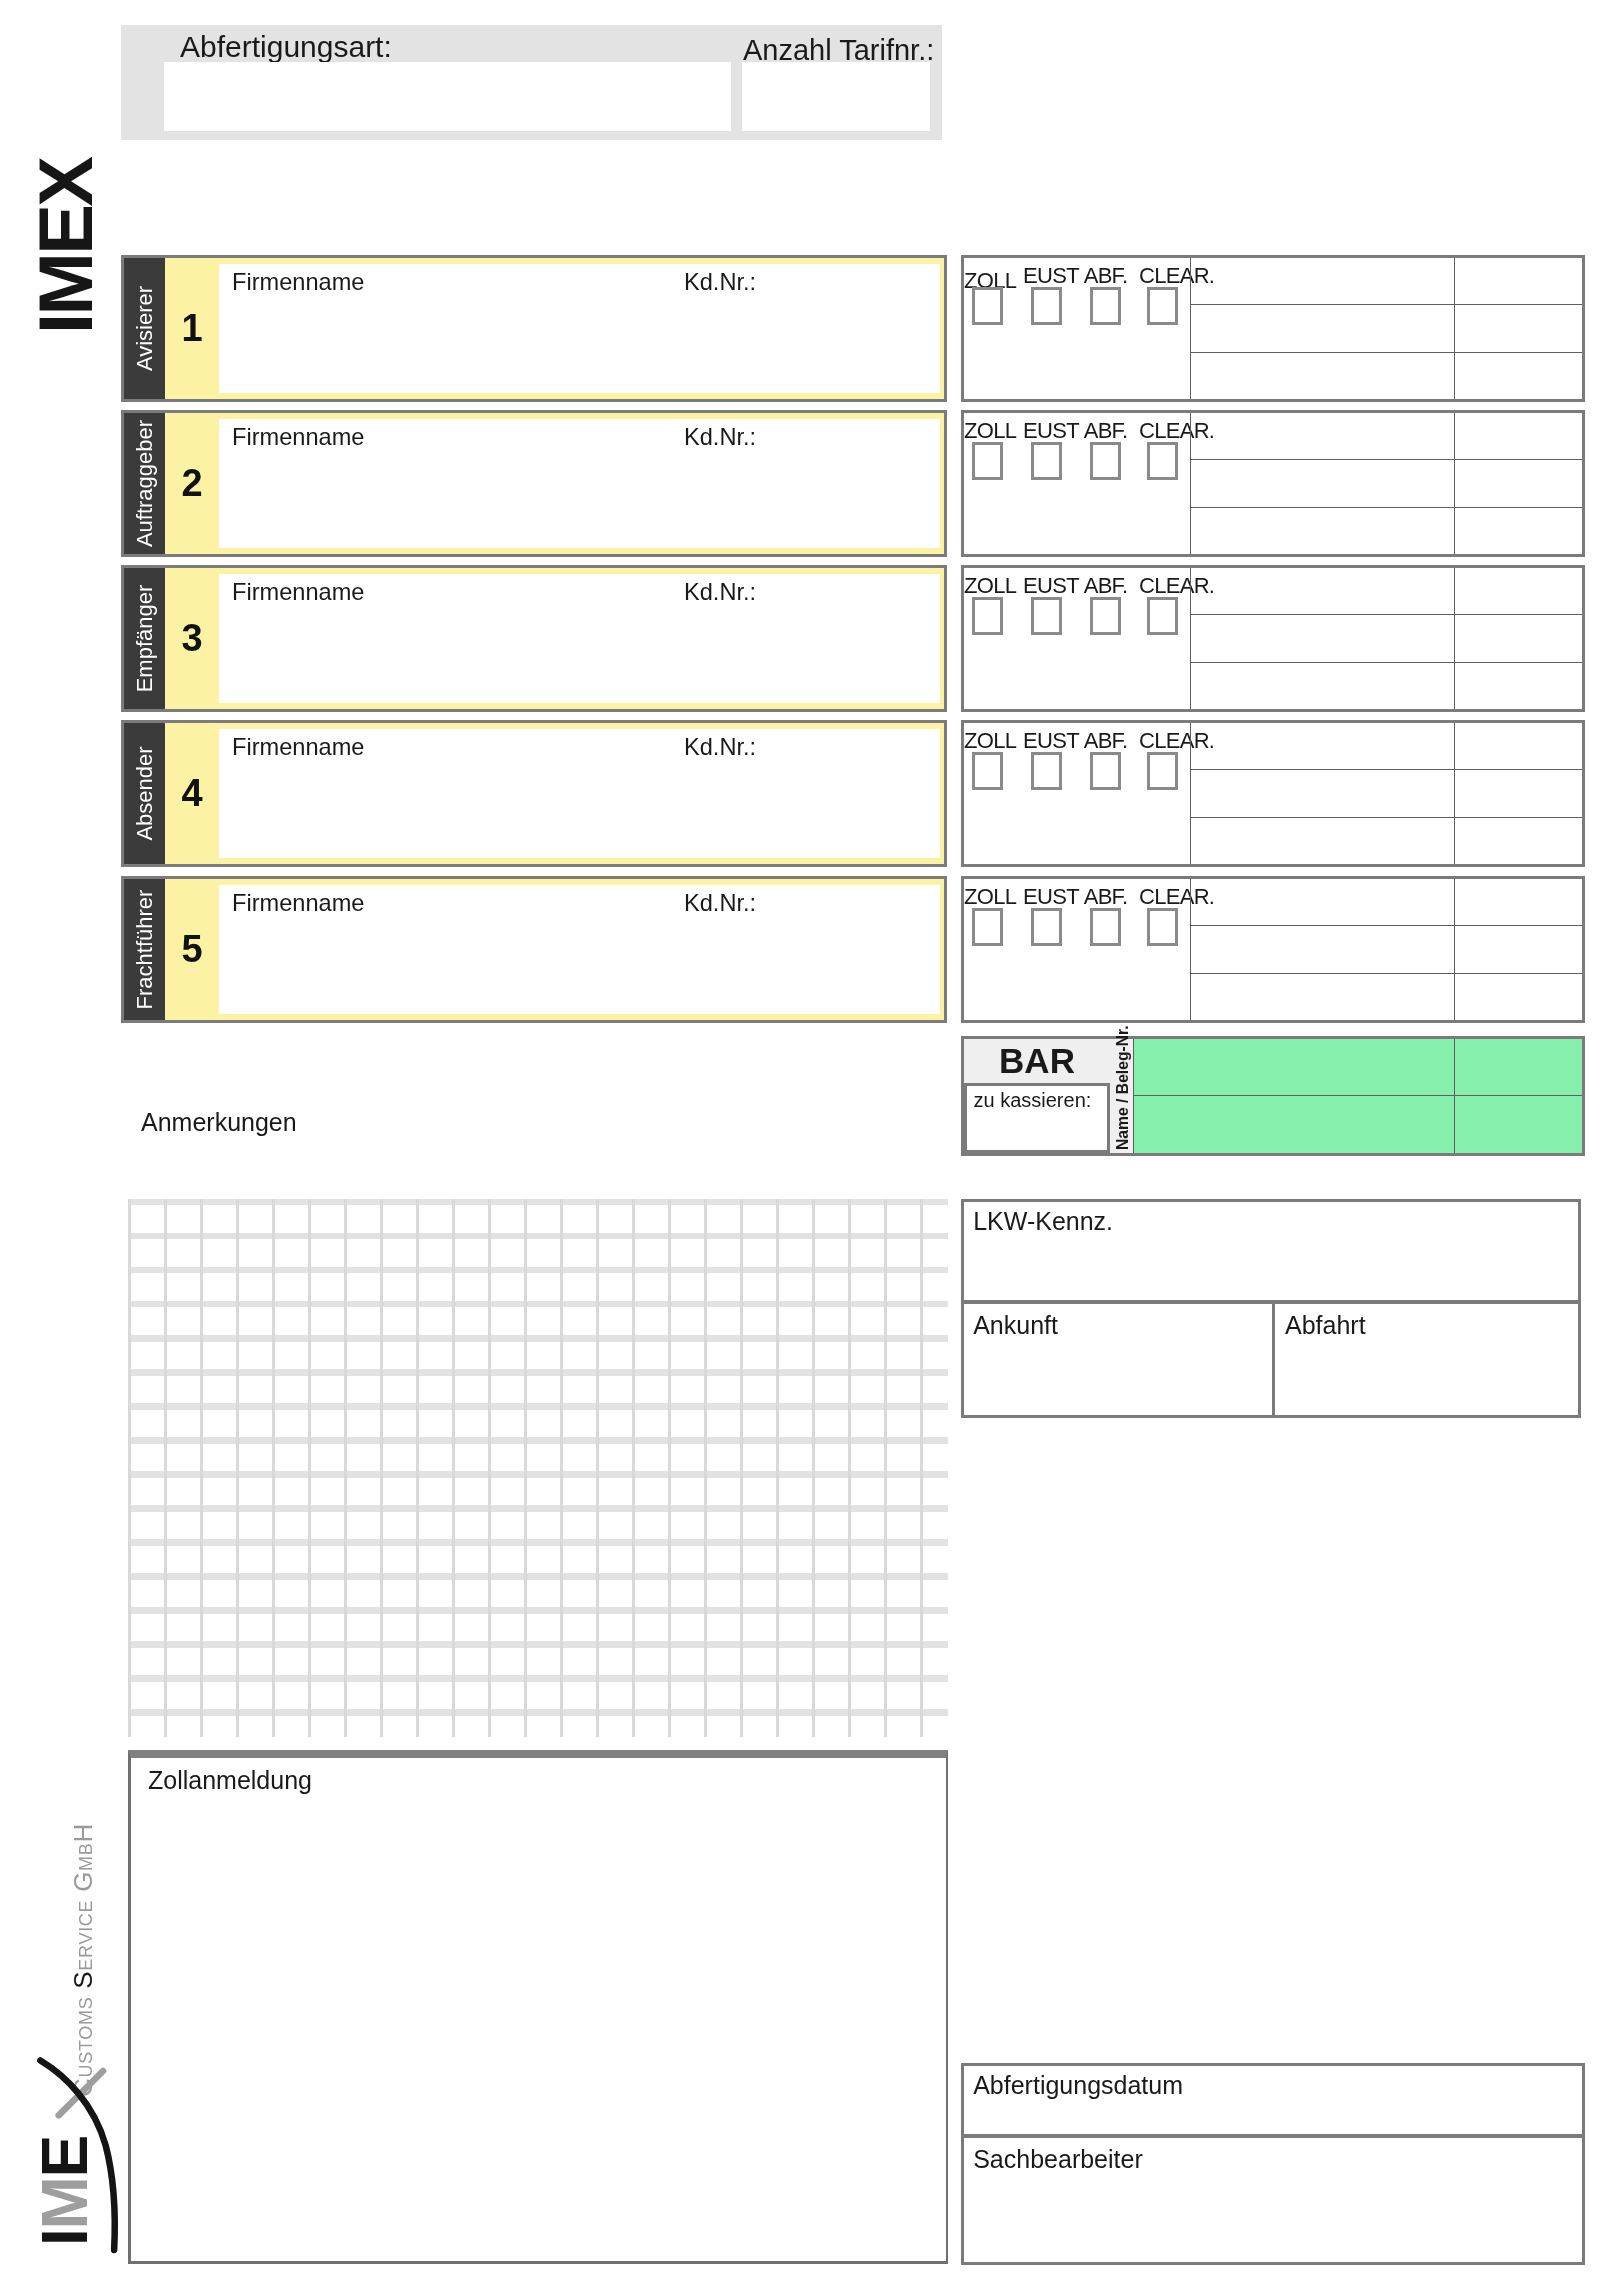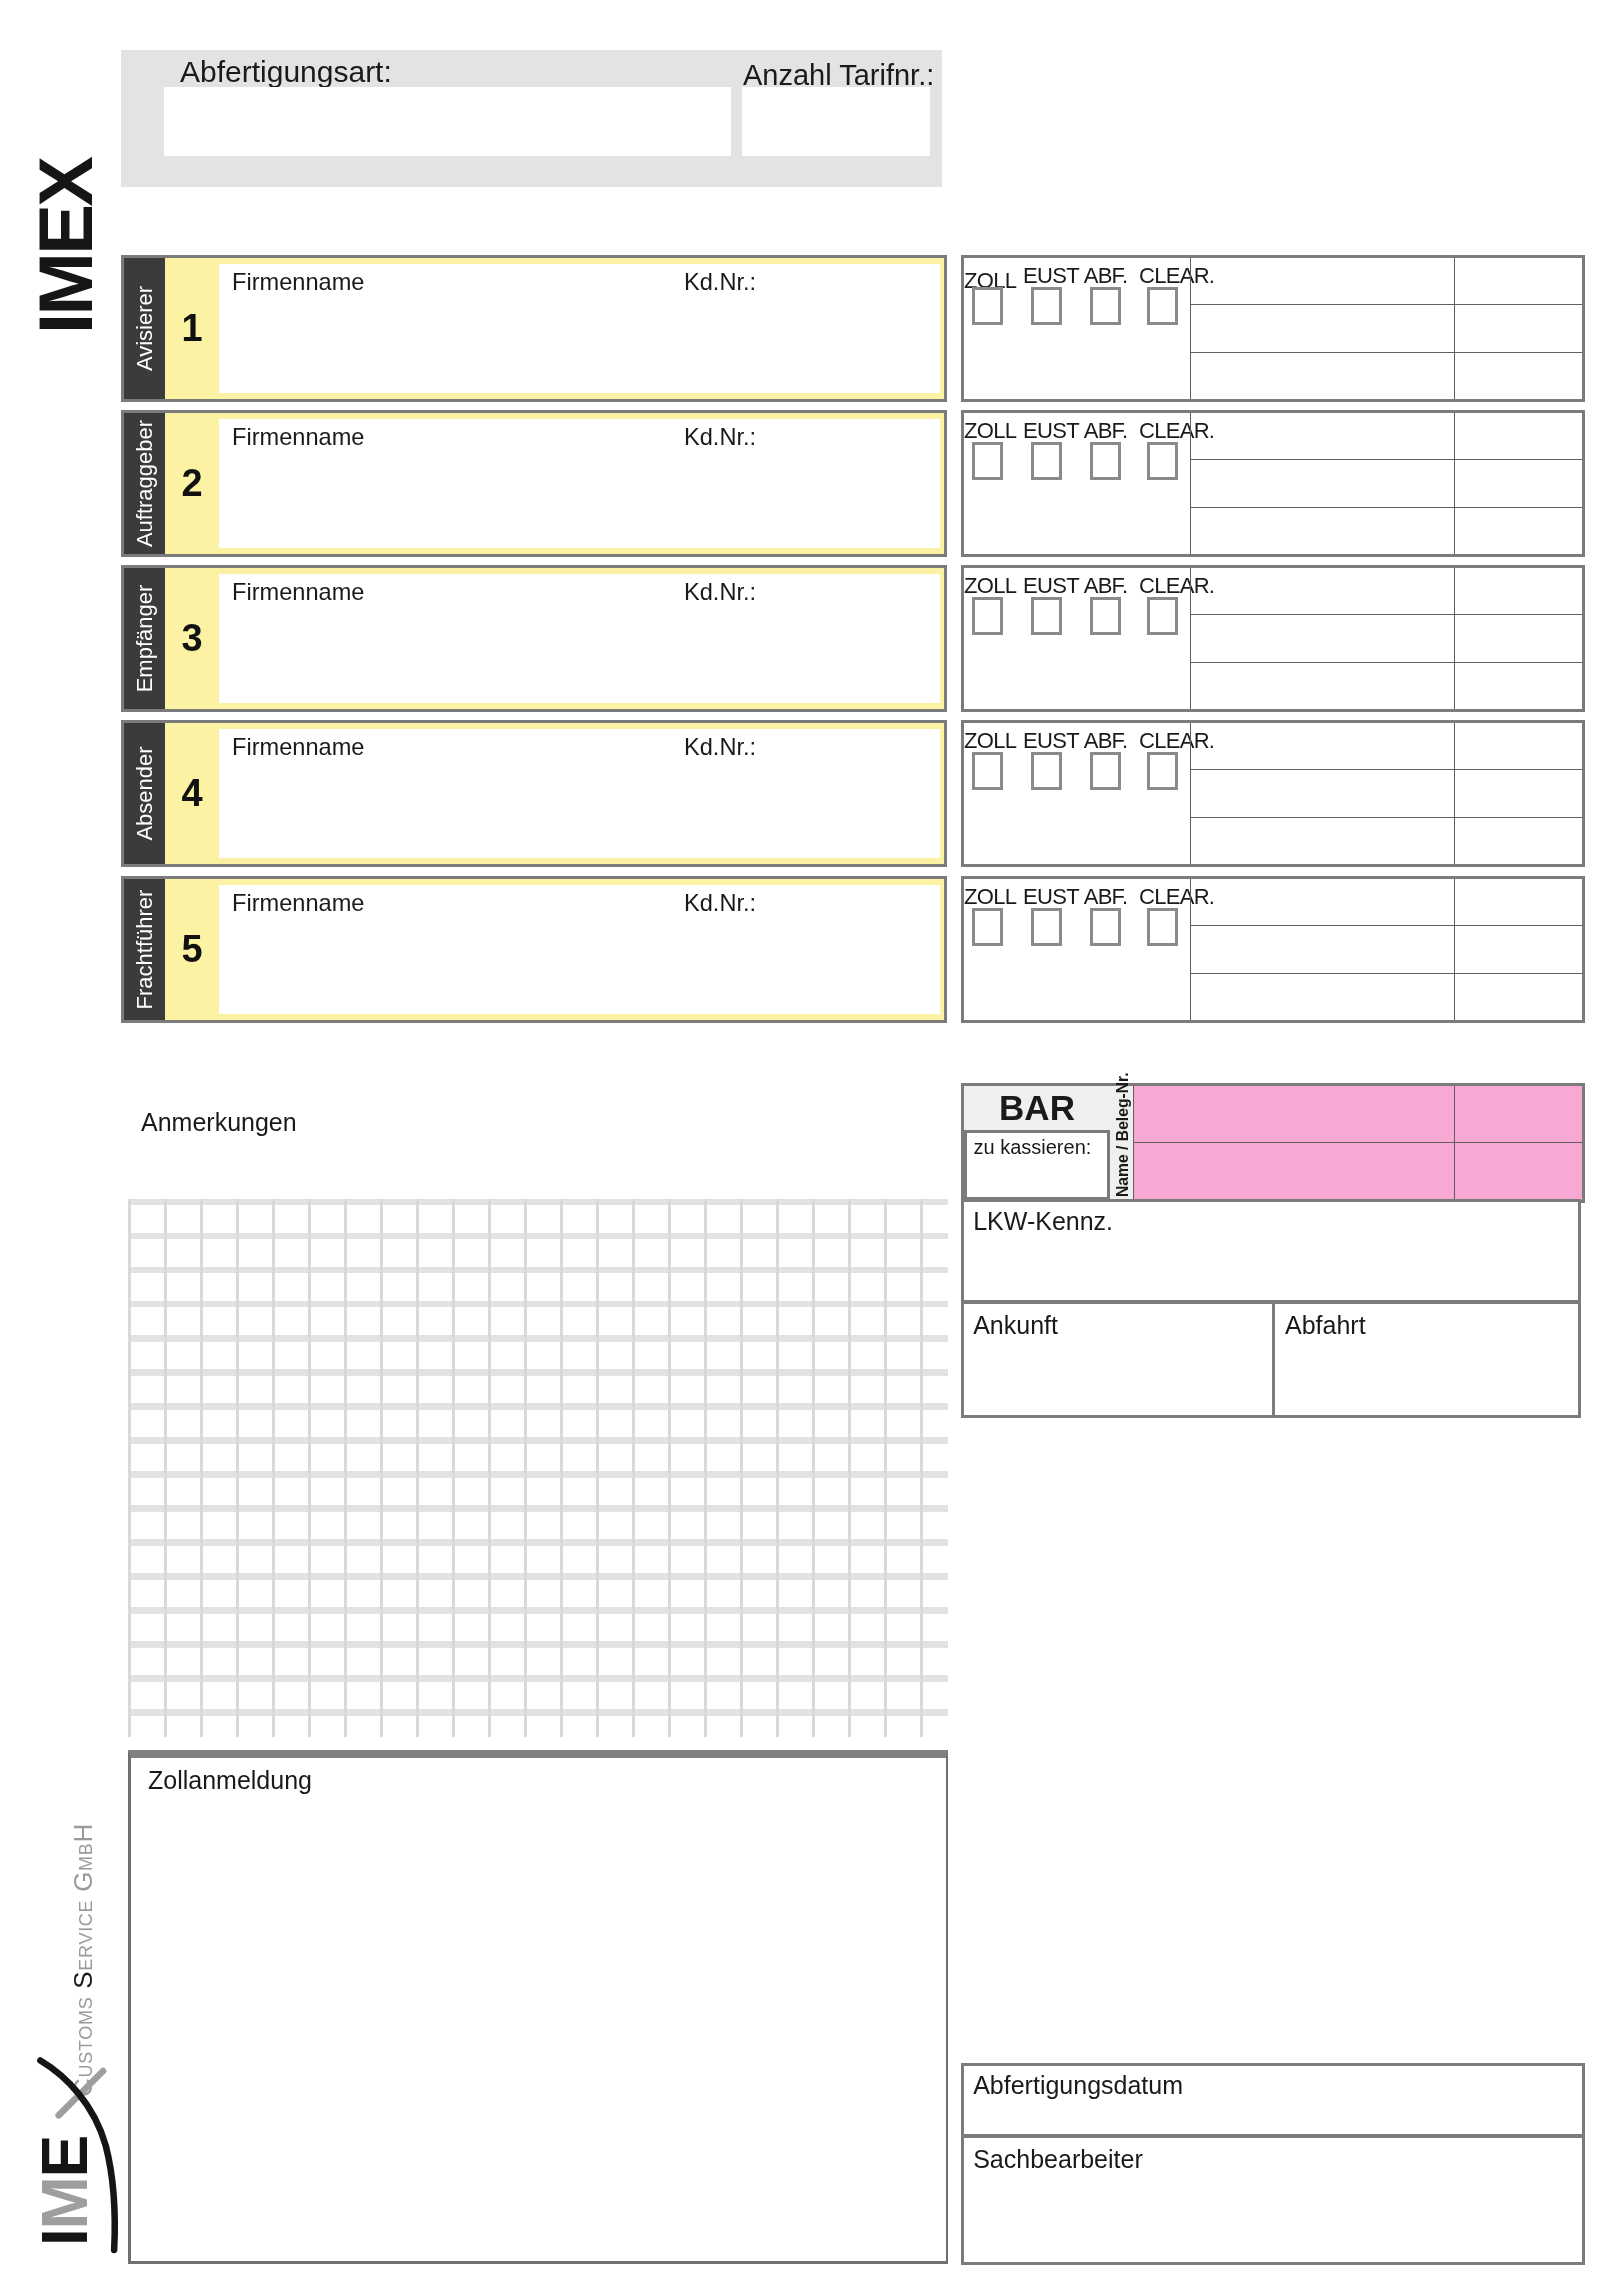--- a/index.html
+++ b/index.html
@@ -36,21 +36,21 @@
   svg{display:block;}
 </style>
 </head>
 <body>
 
 <div class="page">
 
   <div class="rot" style="left:29.4px;top:334px;width:294px;height:75px;line-height:73px;
               font-size:76px;font-weight:700;letter-spacing:-2.6px;color:#161616;">IMEX</div>
 
-  <div class="abs topgray" style="left:121px;top:50px;width:821px;height:137px;">
+  <div class="abs topgray" style="left:121px;top:25px;width:821px;height:115px;">
     <div class="abs" style="left:59px;top:5.2px;font-size:30px;">Abfertigungsart:</div>
     <div class="abs" style="left:622px;top:9.2px;font-size:29px;">Anzahl Tarifnr.:</div>
     <div class="abs whitebox" style="left:43px;top:37px;width:567px;height:69px;"></div>
     <div class="abs whitebox" style="left:621px;top:37px;width:188px;height:69px;"></div>
   </div>
 
 
 
   <div class="abs prow" style="left:121px;top:255px;width:826px;height:147px;">
     <div class="ptab">
@@ -187,21 +187,21 @@
     <div class="ckbox" style="left:126px;"></div>
     <div class="ckbox" style="left:183px;"></div>
     <div class="abl-left"></div>
     <div class="tline" style="left:226px;right:0;top:46px;height:1.3px;"></div>
     <div class="tline" style="left:226px;right:0;top:94px;height:1.3px;"></div>
     <div class="tline" style="left:490px;top:0;bottom:0;width:1.3px;"></div>
     <div class="abs" style="left:228px;top:0;width:262px;bottom:0;"></div>
     <div class="abs" style="left:491px;top:0;right:0;bottom:0;"></div>
   </div>
 
-  <div class="abs" style="left:961px;top:1083px;width:624px;height:120px;border:3.3px solid #7b7b7b;background:#f9a8d4;">
+  <div class="abs" style="left:961px;top:1036px;width:624px;height:120px;border:3.3px solid #7b7b7b;background:#86efac;">
     <div class="abs" style="left:0;top:0;width:146px;height:44px;background:#efefef;
                 display:flex;align-items:center;justify-content:center;
                 font-size:35px;font-weight:700;">BAR</div>
     <div class="abs" style="left:0;top:44px;width:146px;bottom:0;border:3.3px solid #7b7b7b;background:#fff;">
       <div class="abs" style="left:6.5px;top:2.6px;font-size:20px;">zu kassieren:</div>
     </div>
     <div class="abs" style="left:146px;top:0;width:23.6px;bottom:0;background:#efefef;">
       <div class="rot" style="left:2.6px;top:111px;width:111px;height:19.6px;line-height:19.6px;
                   font-size:15.7px;font-weight:700;">Name / Beleg-Nr.</div>
     </div>

